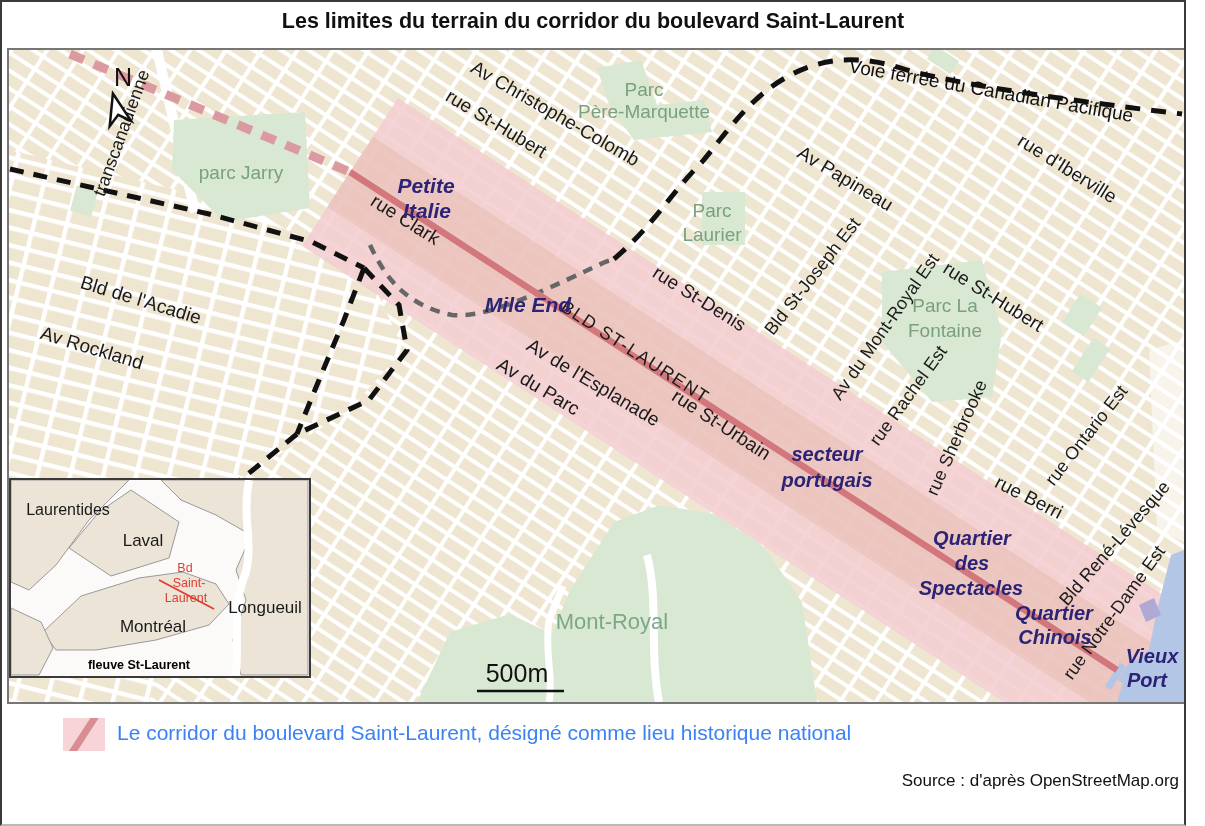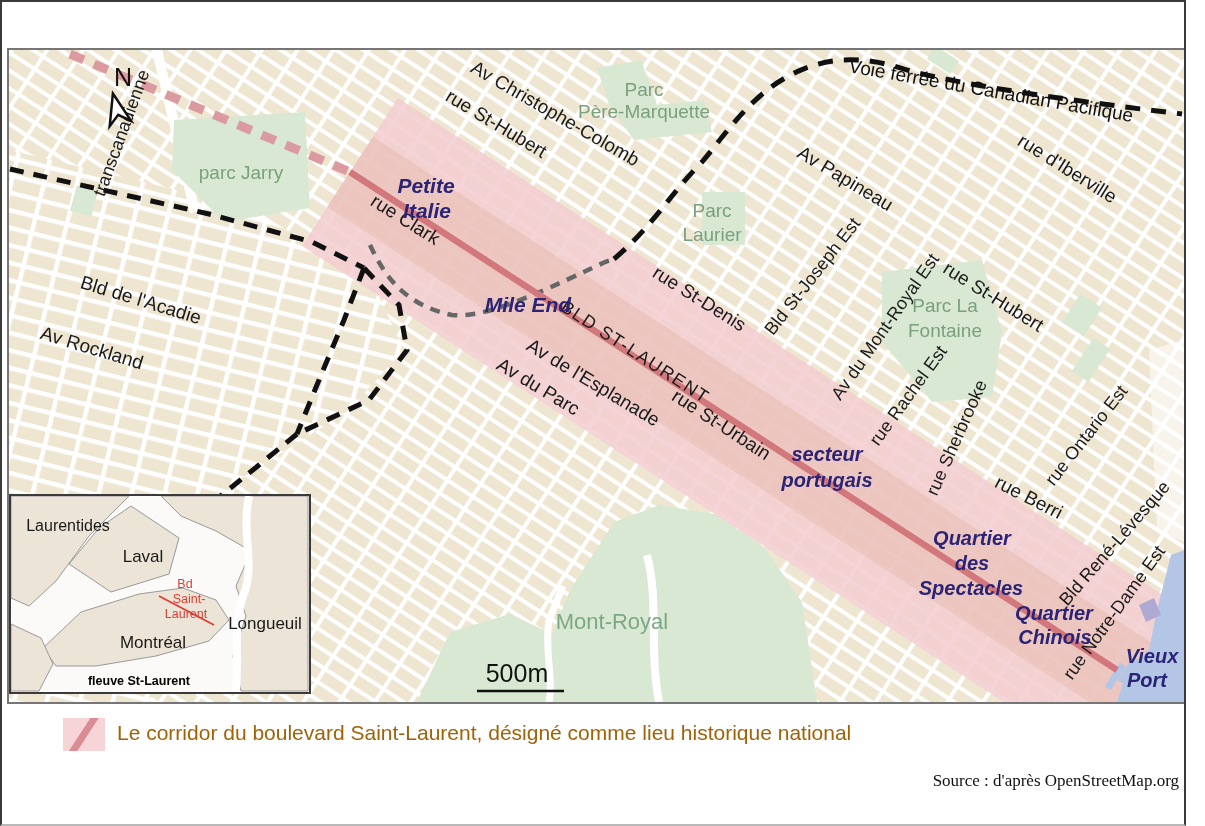--- a/index.html
+++ b/index.html
@@ -27,48 +27,49 @@
   .st-caps { font:18px "Liberation Sans", sans-serif; fill:#1a1a1a; letter-spacing:1.5px; }
   .qt  { font:italic 700 20px "Liberation Sans", sans-serif; fill:#2b2376; }
   .qt-lg { font:italic 700 21px "Liberation Sans", sans-serif; fill:#2b2376; }
   .pk  { font:19px "Liberation Sans", sans-serif; fill:#7aa17e; }
   .pk-lg { font:22px "Liberation Sans", sans-serif; fill:#7da887; }
   .rail { font:19px "Liberation Sans", sans-serif; fill:#111; }
   .scale-t { font:25px "Liberation Sans", sans-serif; fill:#111; }
   .compass-t { font:25px "Liberation Sans", sans-serif; fill:#111; }
   
   .inset {
-    position:absolute; left:0px; top:444px; width:302px; height:200px;
+    position:absolute; left:0px; top:428px; width:302px; height:200px;
     border:2px solid #3a3a3a; box-sizing:border-box; background:#fbfaf8;
   }
   .in  { font:16px "Liberation Sans", sans-serif; fill:#1a1a1a; }
   .in-md { font:17px "Liberation Sans", sans-serif; fill:#1a1a1a; }
   .in-red { font:12.5px "Liberation Sans", sans-serif; fill:#e03c31; }
   .in-b { font:bold 12.5px "Liberation Sans", sans-serif; fill:#000; }
   
   .legend-swatch {
     position:absolute; left:63px; top:718px; width:42px; height:33px;
     background:#f6d4d8; overflow:hidden;
   }
   .legend-swatch .bar {
     position:absolute; left:17px; top:-8px; width:7px; height:50px;
     background:#d98c92; transform:rotate(33deg);
   }
   .legend-text {
-    position:absolute; left:117px; top:721px; font-size:21px; color:#a16207;
+    position:absolute; left:117px; top:721px; font-size:21px; color:#3b82f6;
   }
   .credits {
     position:absolute; right:26px; top:770px; text-align:center;
-    font-size:17px; color:#111; line-height:1.33;font-family:Liberation Serif, serif;
+    font-size:17px; color:#111; line-height:1.33;
   }
 </style>
 </head>
 <body>
 
 <div class="page">
+  <div class="title">Les limites du terrain du corridor du boulevard Saint-Laurent</div>
 
   <div class="map-frame">
     <svg width="1175" height="652" viewBox="0 0 1175 652" xmlns="http://www.w3.org/2000/svg">
       <defs>
         <pattern id="grid" width="30" height="15" patternUnits="userSpaceOnUse" patternTransform="rotate(33)">
           <rect width="30" height="15" fill="#efe6d2"></rect>
           <rect x="0" y="0" width="30" height="4" fill="#ffffff"></rect>
           <rect x="0" y="0" width="4" height="15" fill="#ffffff"></rect>
         </pattern>
         <pattern id="gridW" width="32" height="17" patternUnits="userSpaceOnUse" patternTransform="rotate(14)">

